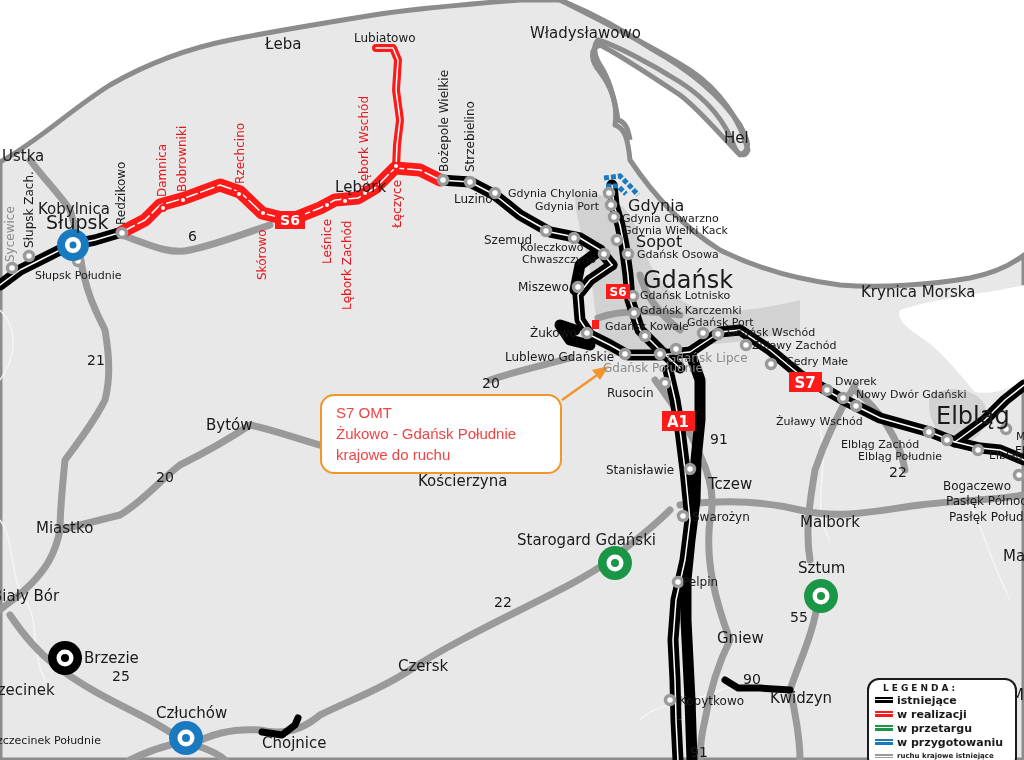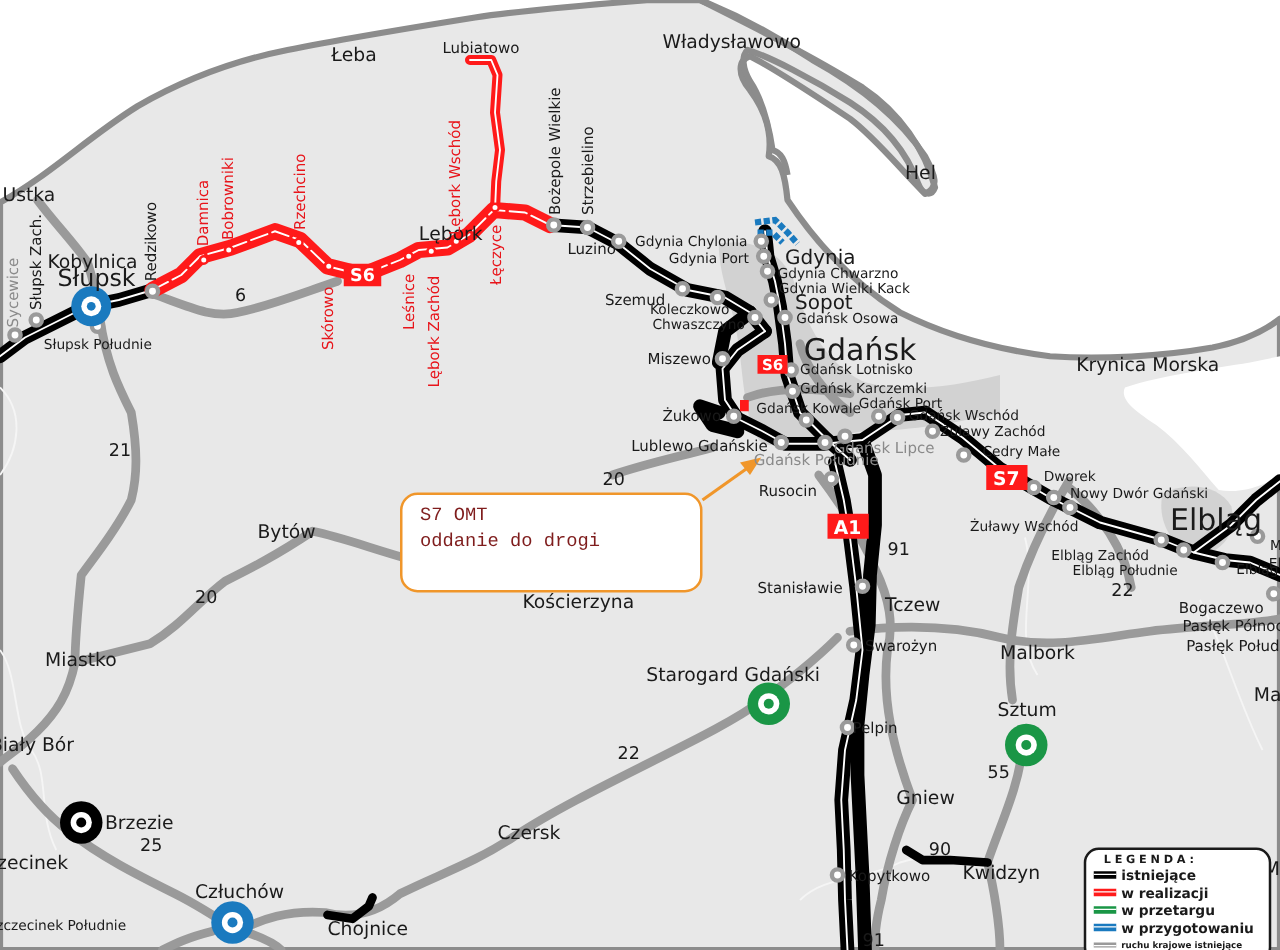--- a/index.html
+++ b/index.html
@@ -6,21 +6,21 @@
   body { width:1024px; height:760px; overflow:hidden; background:#ffffff; font-family:"DejaVu Sans", sans-serif; }
   #map { position:absolute; left:0; top:0; width:1024px; height:760px; }
   svg text { font-family:"DejaVu Sans", sans-serif; }
   .lbl { font-size:12px; fill:#1a1a1a; }
   .lbl-sm { font-size:11px; fill:#1a1a1a; }
   .lbl-city { font-size:15px; fill:#1a1a1a; }
   .lbl-big { font-size:24px; fill:#1a1a1a; }
   .lbl-red { font-size:12px; fill:#e8141a; }
   .lbl-grey { font-size:12px; fill:#8a8a8a; }
   .roadnum { font-size:14px; fill:#1a1a1a; }
-  .callout { position:absolute; left:320px; top:394px; width:242px; height:80px; border:2px solid #f0962a; border-radius:14px; background:#ffffff; box-sizing:border-box; padding:6px 14px; font-family:Liberation Mono, monospace; font-size:15px; line-height:21px; color:#7f1d1d; }
+  .callout { position:absolute; left:320px; top:394px; width:242px; height:80px; border:2px solid #f0962a; border-radius:14px; background:#ffffff; box-sizing:border-box; padding:6px 14px; font-family:Liberation Sans, sans-serif; font-size:15px; line-height:21px; color:#ef4444; }
   .callout div { white-space:nowrap; }
   .legend { position:absolute; left:867px; top:678px; width:150px; height:92px; border:2px solid #1a1a1a; border-radius:12px; background:#ffffff; box-sizing:border-box; padding:3px 6px; font-family:"DejaVu Sans", sans-serif; }
   .legend-title { font-size:9px; font-weight:bold; letter-spacing:3px; color:#1a1a1a; margin-left:8px; }
   .legend-row { display:flex; align-items:center; height:14px; font-size:11px; font-weight:bold; color:#1a1a1a; }
   .legend-row .sw { width:18px; height:6px; margin-right:4px; position:relative; }
   .legend-row .sw::after { content:""; position:absolute; left:0; right:0; top:2px; height:1px; background:#ffffff; }
   .legend-row.small { font-size:7px; }
 </style>
 </head>
 <body>
@@ -314,21 +314,22 @@
     <text class="lbl-city" x="1003" y="561">Ma</text>
     <text class="lbl-city" x="1011" y="700">Mił</text>
     <text class="lbl-sm" x="1016" y="440">M</text>
     <text class="lbl-sm" x="1015" y="454">Elbląg</text>
   </g>
 </svg>
 </div>
 
 <div class="callout">
   <div>S7 OMT</div>
-  <div>oddanie do drogi</div>
+  <div>Żukowo - Gdańsk Południe</div>
+  <div>krajowe do ruchu</div>
 </div>
 
 <div class="legend">
   <div class="legend-title">LEGENDA:</div>
   <div class="legend-row">
     <span class="sw" style="background:#000000"></span>
     <span>istniejące</span>
   </div>
   <div class="legend-row">
     <span class="sw" style="background:#ff1a1a"></span>

